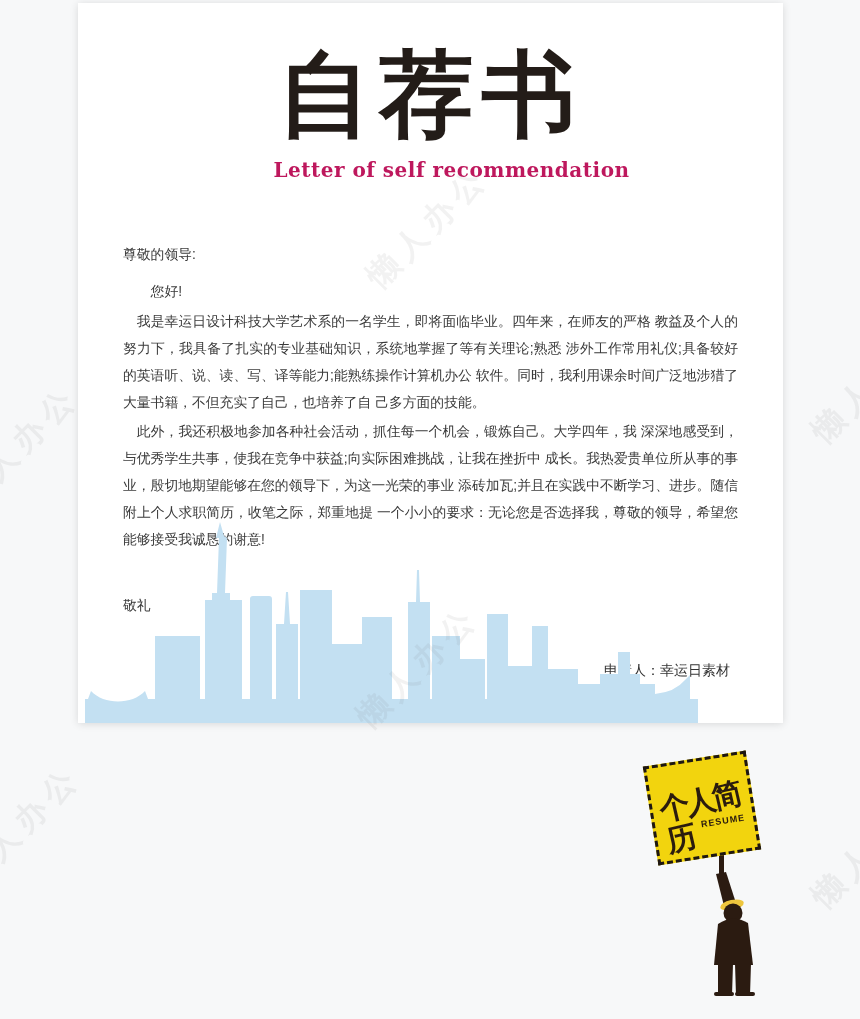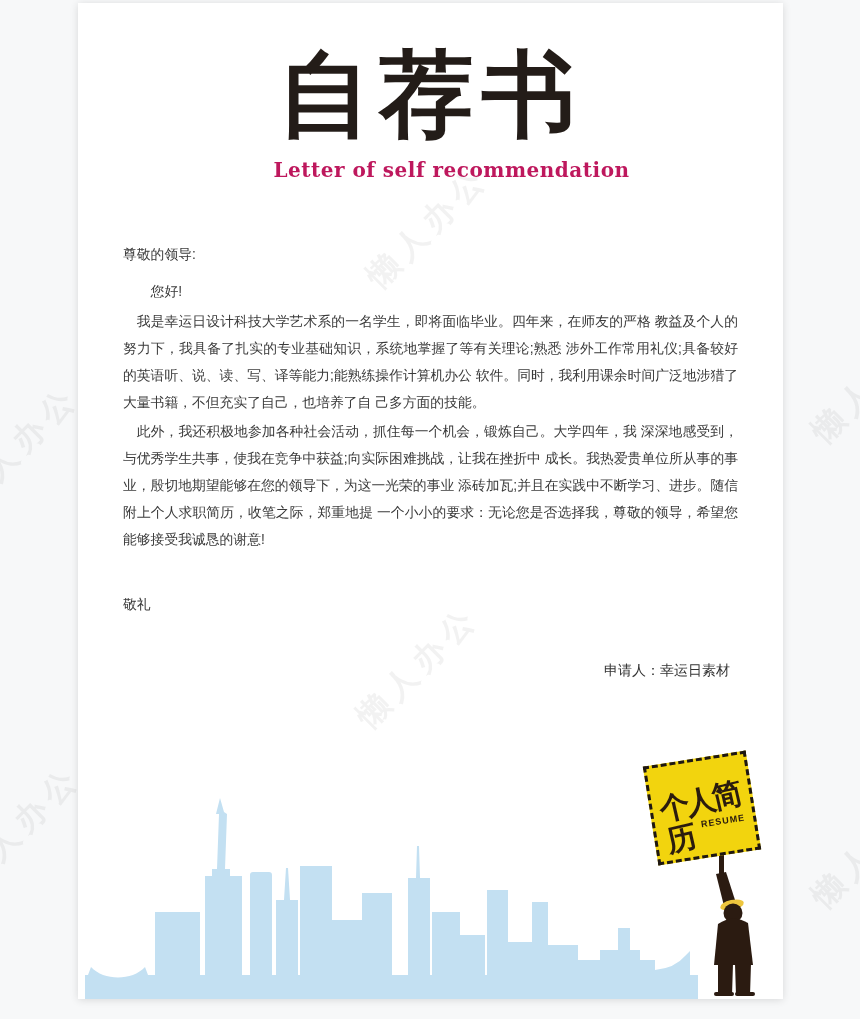--- a/index.html
+++ b/index.html
@@ -2,21 +2,21 @@
 <html><head>
 <meta charset="utf-8">
 <style>
   html,body { margin:0; padding:0; }
   .stage {
     position:relative; width:860px; height:1019px;
     background:#f7f8f9; overflow:hidden;
     font-family:"Liberation Sans","DejaVu Sans",sans-serif;
   }
   .page {
-    position:absolute; left:78px; top:3px; width:705px; height:996px;
+    position:absolute; left:78px; top:3px; width:705px; height:720px;
     background:#ffffff; box-shadow:0 1px 8px rgba(0,0,0,0.13);
   }
   
   .wm {
     position:absolute; white-space:nowrap; z-index:5;
     font-size:32px; letter-spacing:7px; font-weight:bold;
     color:rgba(110,110,115,0.09);
     transform:rotate(-45deg); transform-origin:center;
     pointer-events:none;
   }
@@ -32,21 +32,21 @@
     text-align:center; font-family:"DejaVu Serif","Liberation Serif",serif;
     font-size:20px; font-weight:bold; color:#be185d; letter-spacing:0.5px;padding-left:21px;
   }
   
   .body-text { position:absolute; left:45px; width:615px; color:#3a3a3a; font-size:13.8px; line-height:27px; }
   .salutation { top:238px; }
   .greeting   { top:275px; text-indent:2em; }
   .para1      { top:305px; text-align:justify; text-indent:1em; }
   .para2      { top:415px; text-align:justify; text-indent:1em; }
   .cizhi      { top:556px; text-indent:2em; }
-  .jingli     { top:589px;font-family:Liberation Mono, monospace; }
+  .jingli     { top:589px; }
   .signoff {
     position:absolute; right:53px; top:650px; text-align:center;
     color:#333; font-size:14px; line-height:35px;
   }
   
   .skyline-svg { position:absolute; left:0; bottom:0; width:625px; height:215px; display:block; }
   .figure { position:absolute; left:560px; top:745px; width:145px; height:251px; }
   .person-svg { position:absolute; left:0; top:0; width:145px; height:251px; display:block; }
   .sign {
     position:absolute; left:12px; top:10px; width:104px; height:100px;

